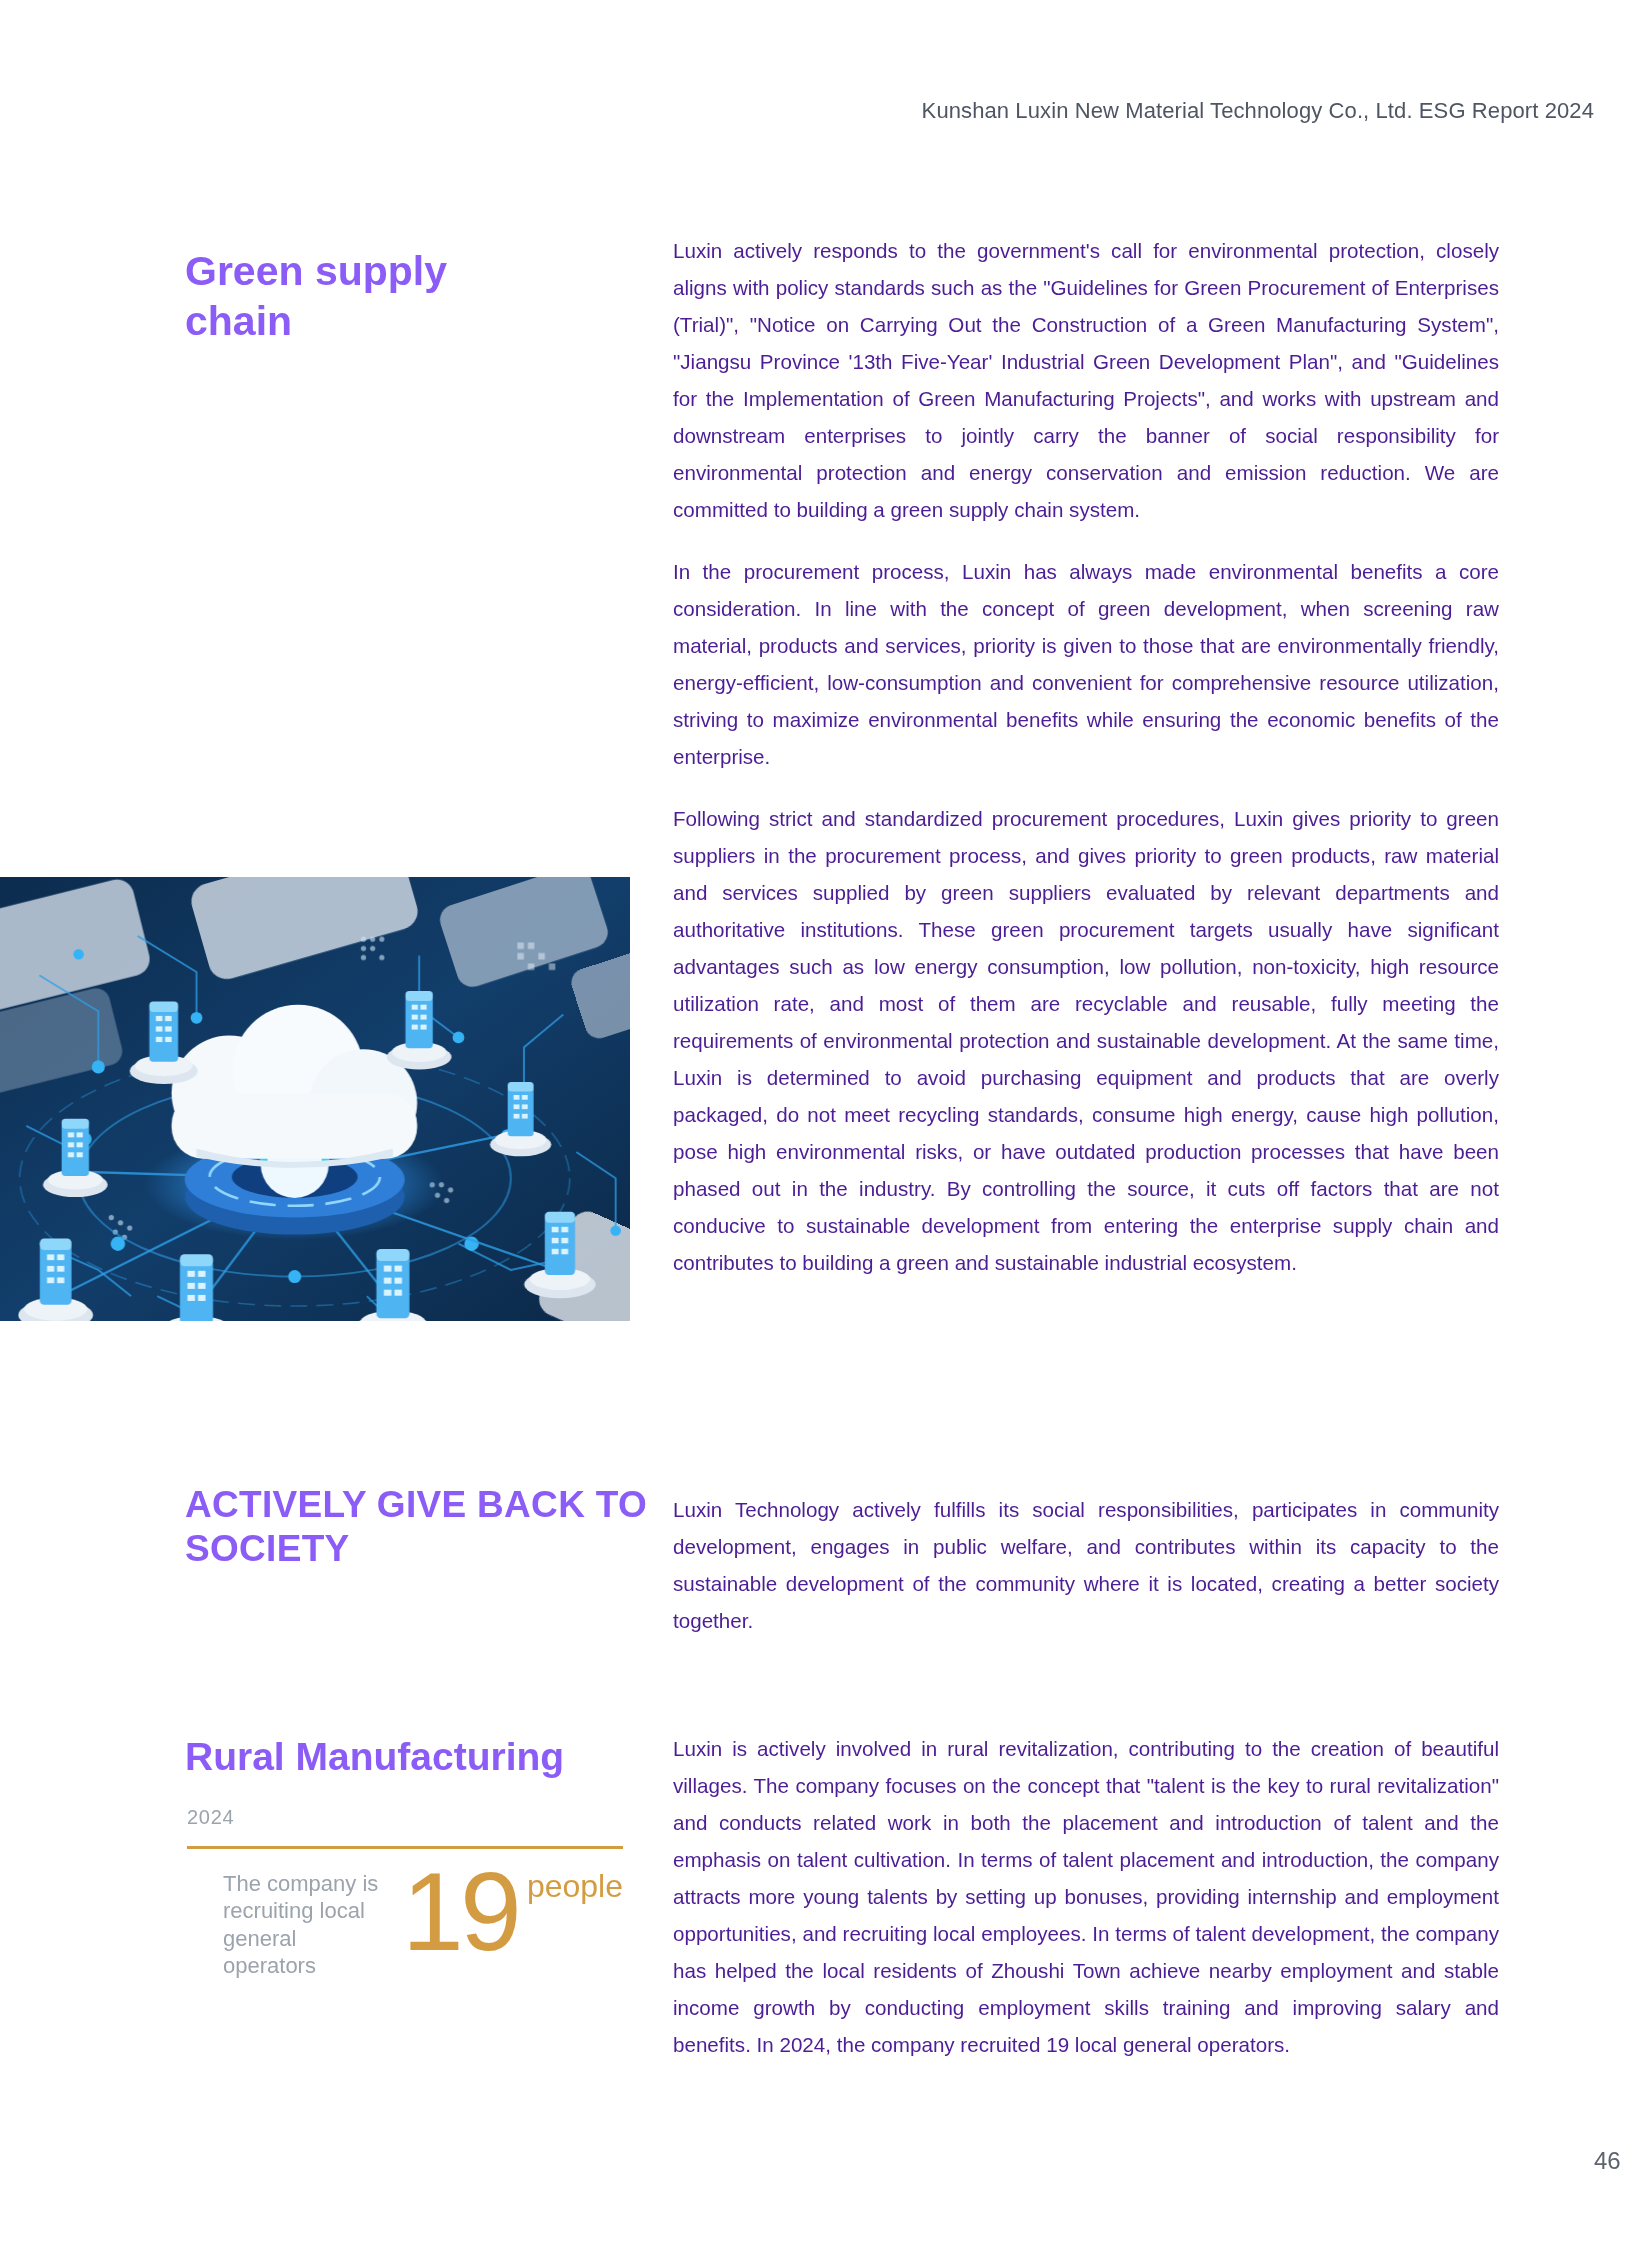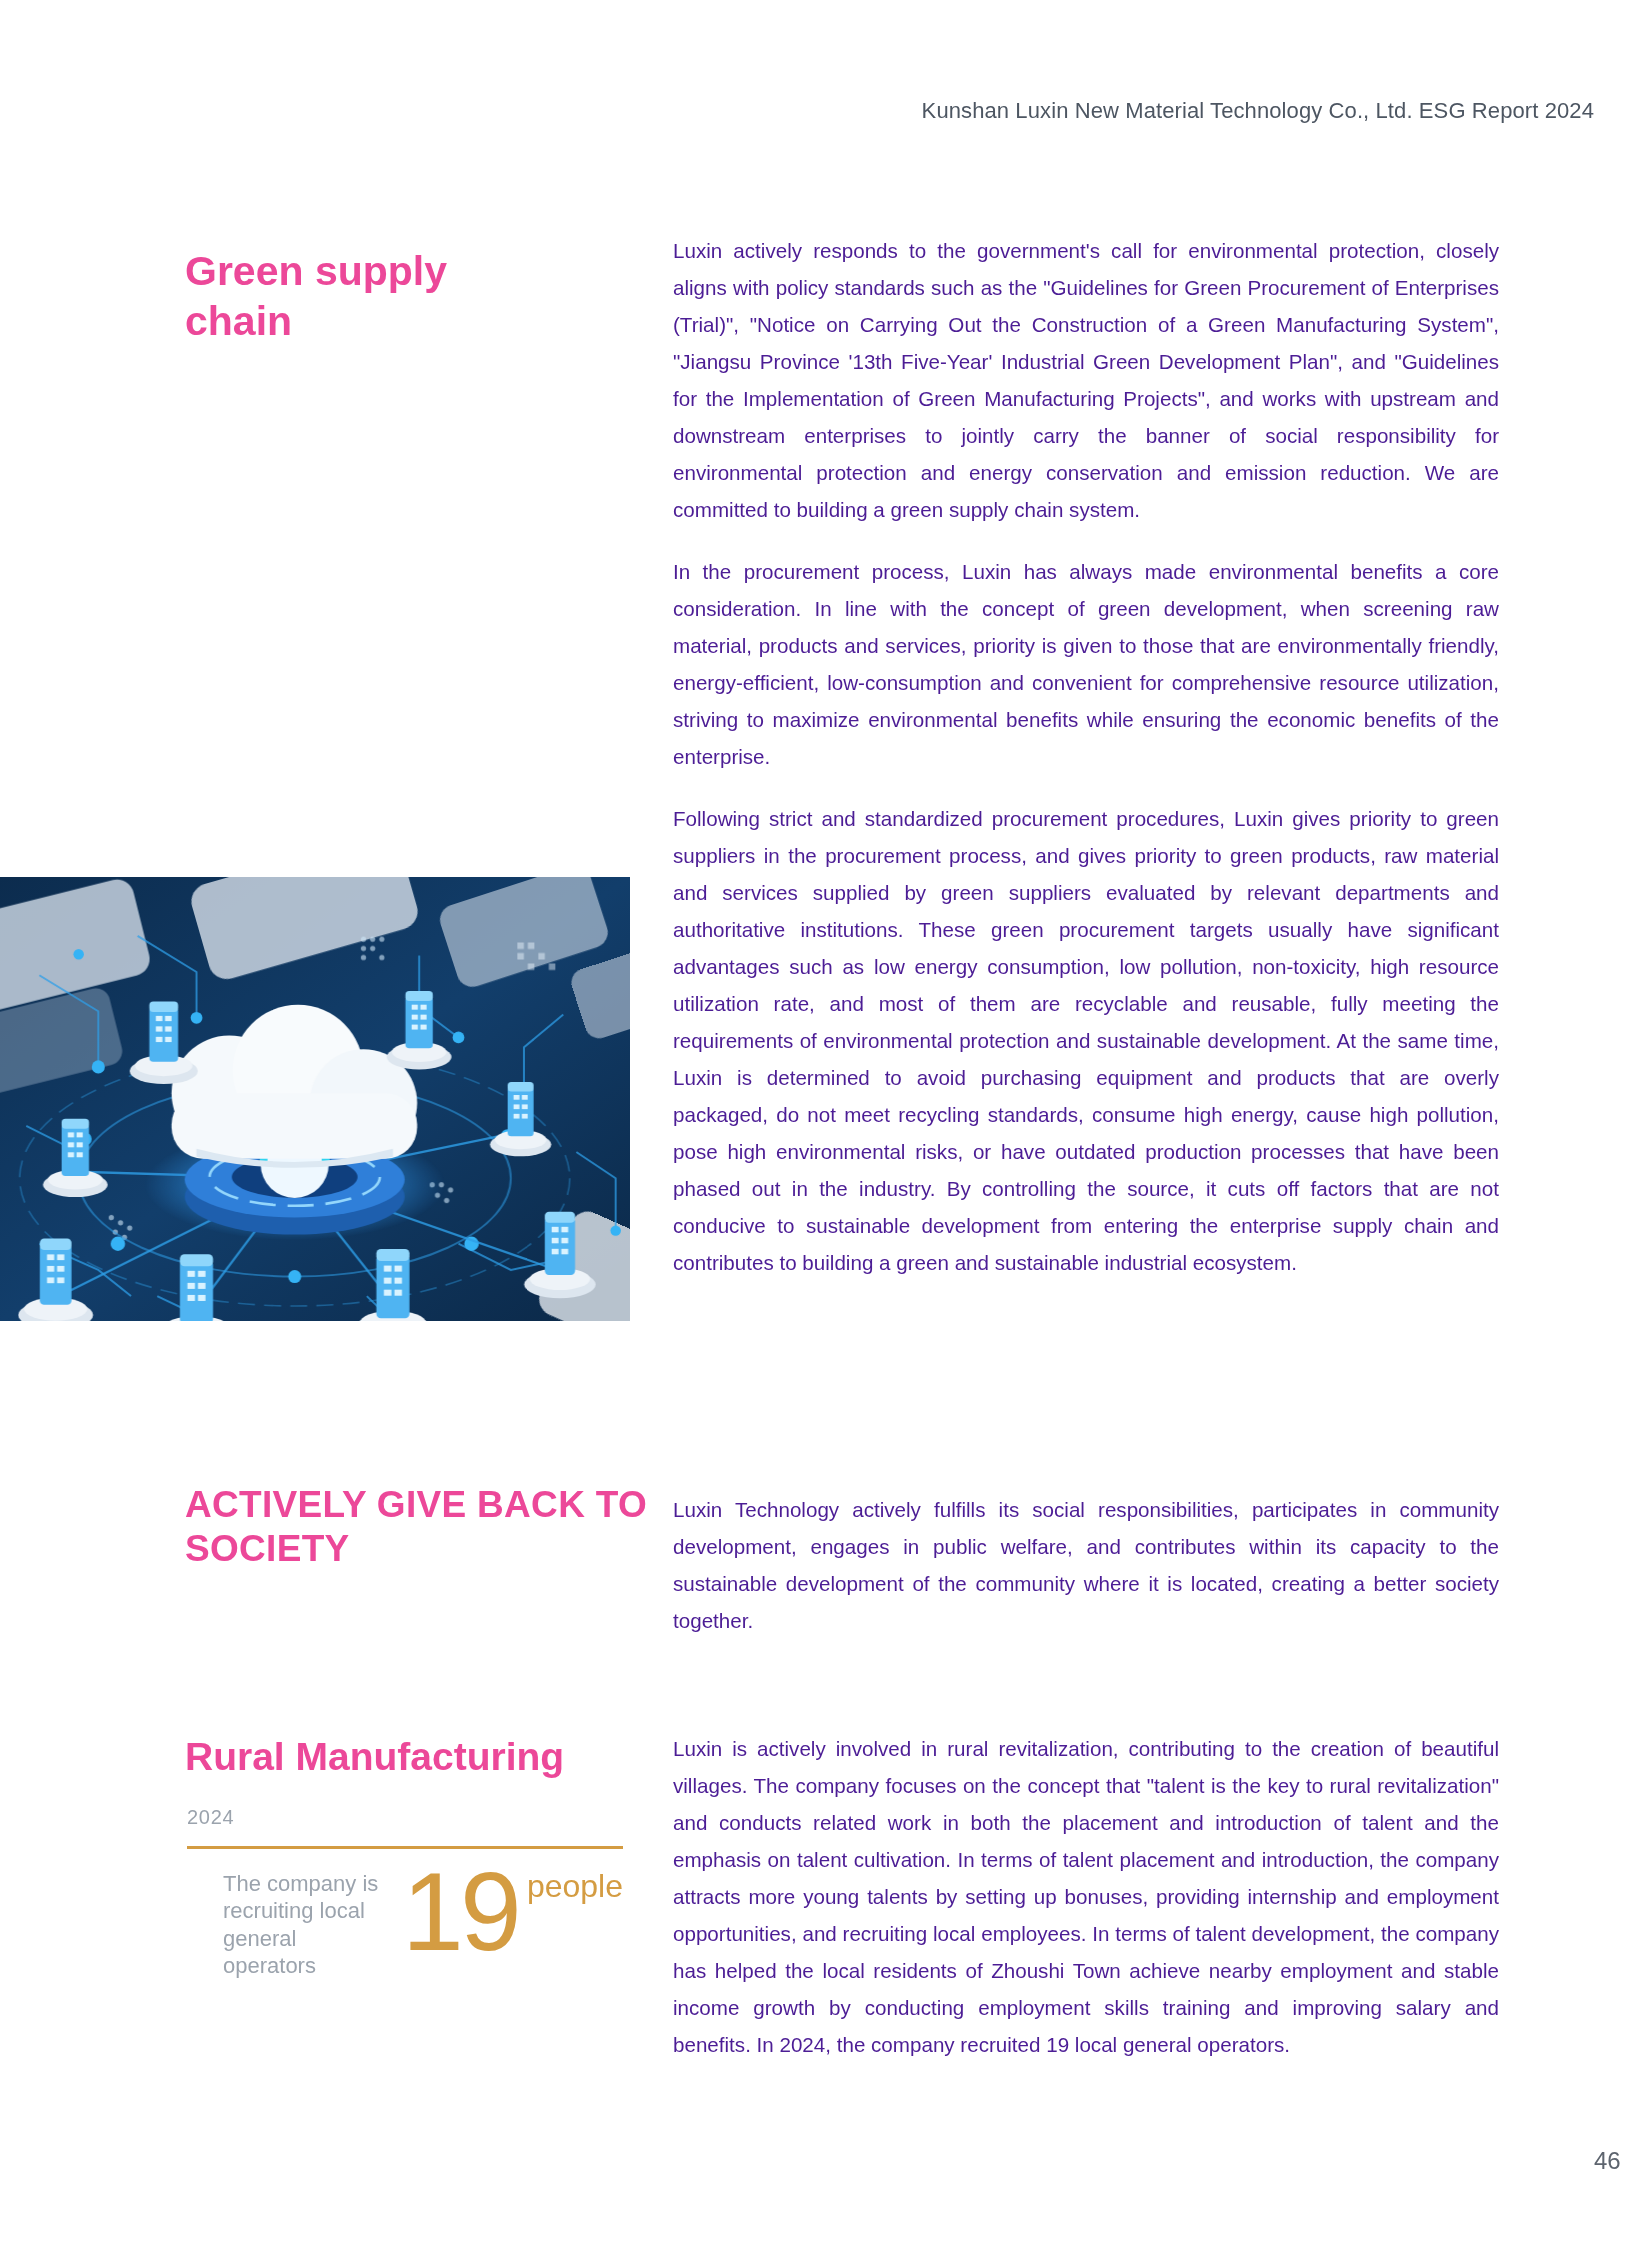--- a/index.html
+++ b/index.html
@@ -16,21 +16,21 @@
     position:absolute;
     top:98px;
     right:84px;
     font-size:22px;
     color:#4d5662;
     letter-spacing:0.1px;
   }
   .h-section{
     position:absolute;
     left:185px;
-    color:#ec4899;
+    color:#8b5cf6;
     font-weight:600;
     line-height:1.2;
   }
   .h-green{top:220px;width:353px;font-size:41px;}
   .h-giveback{top:1458px;width:497px;font-size:37px;letter-spacing:0.3px;}
   .h-rural{top:1702px;width:497px;font-size:39px;}
   .body-col{
     position:absolute;
     left:673px;
     width:826px;

